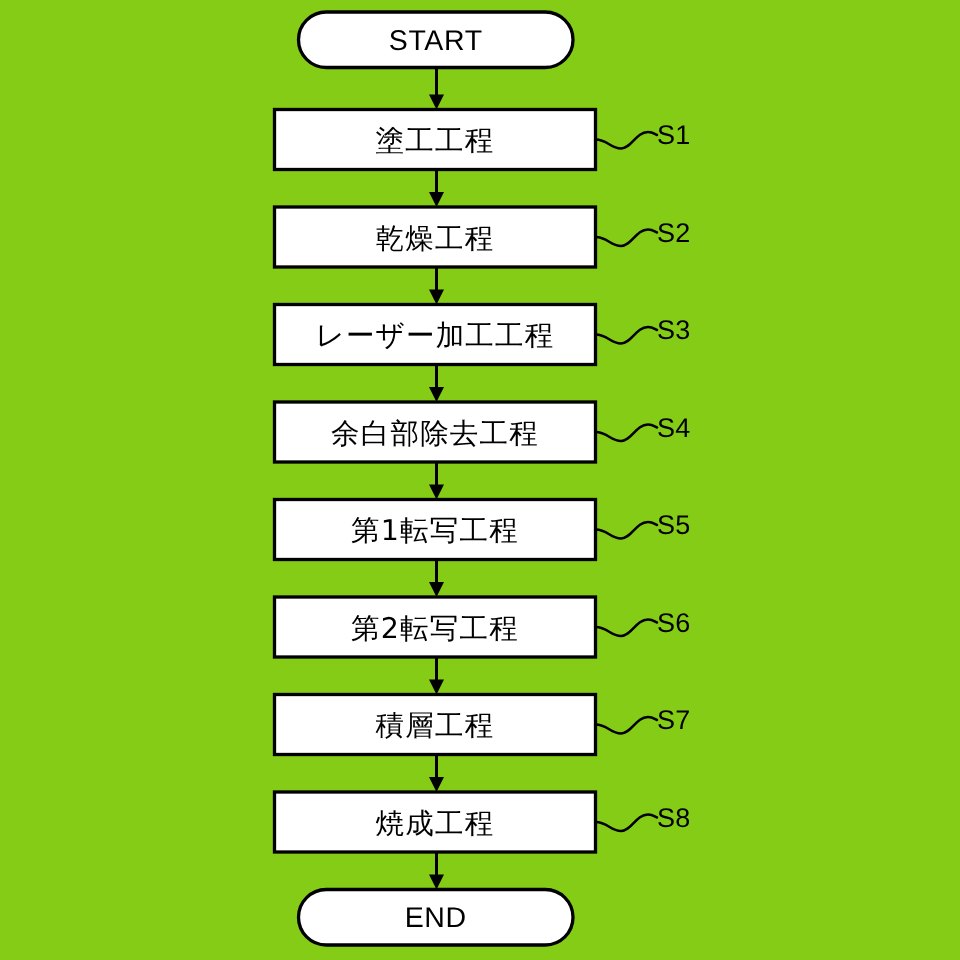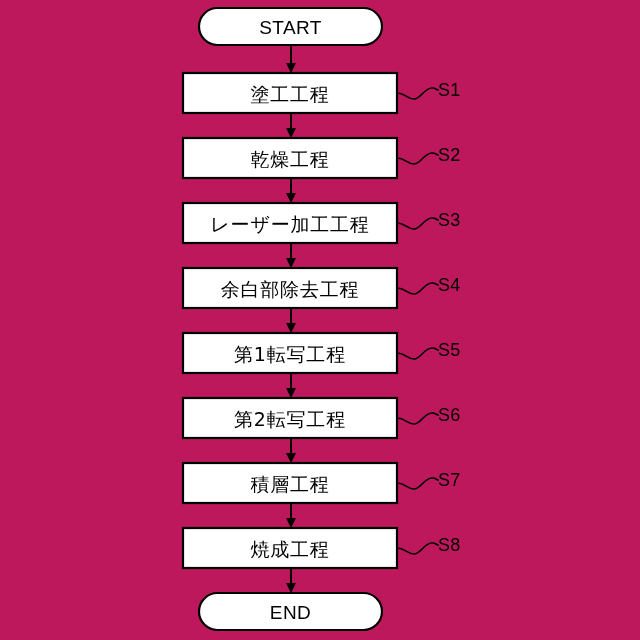--- a/index.html
+++ b/index.html
@@ -9,21 +9,21 @@
     background: #ffffff;
   }
   body {
     font-family: "Liberation Sans", "DejaVu Sans", sans-serif;
     -webkit-font-smoothing: antialiased;
   }
   #canvas {
     position: relative;
     width: 640px;
     height: 640px;
-    background: #be185d;
+    background: #84cc16;
     overflow: hidden;
   }
   #flow-svg {
     position: absolute;
     left: 0;
     top: 0;
     width: 640px;
     height: 640px;
     display: block;
   }

